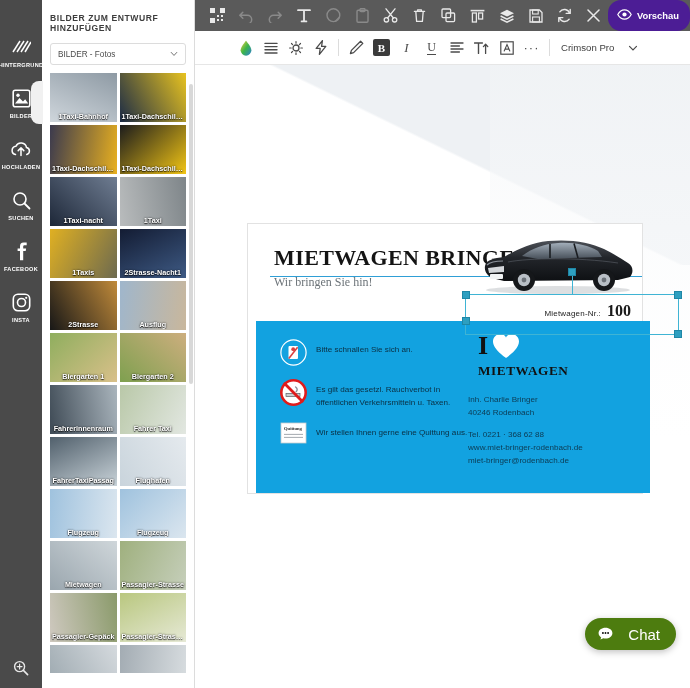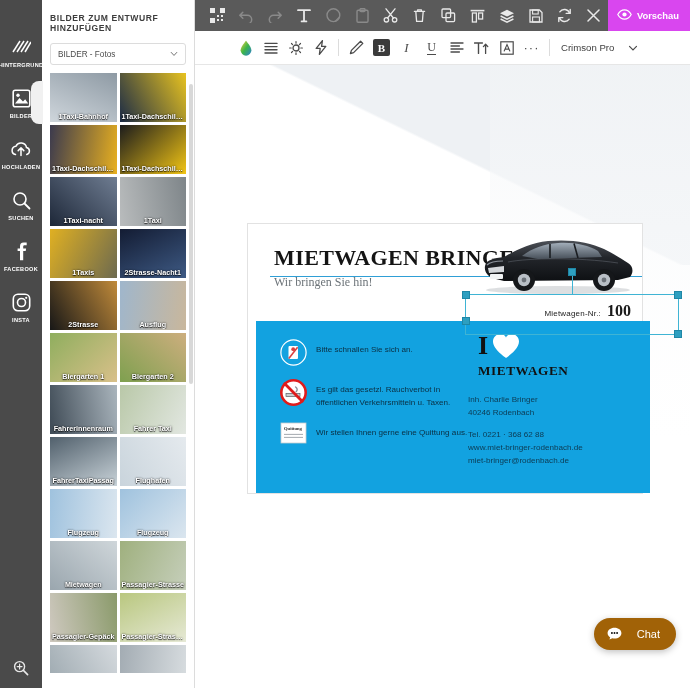--- a/index.html
+++ b/index.html
@@ -124,26 +124,27 @@
   }
   .tb1 .tool {
     width: 30px; height: 31px;
     display:flex; align-items:center; justify-content:center;
     color:#e9e9e9; cursor:pointer;
   }
   .tb1 .tool.dim { color:#8a8a8a; }
   .tb1 .spacer { flex: 1 1 auto; }
   .vorschau {
     height: 31px;
-    background: #d946ef;
+    background: #4c1d95;
     color: #fff;
     display:flex; align-items:center; gap:5px;
     padding: 0 11px 0 9px;
     font-size: 9.4px; font-weight: 600;
     cursor: pointer;
+    border-radius: 13px;
   }
 
   .tb2 {
     position: absolute; left: 195px; top: 31px;
     width: 495px; height: 34px;
     background: #ffffff;
     border-bottom: 1px solid #e6e6e6;
     display:flex; align-items:center;
     padding-left: 38px;
     z-index: 4;
@@ -279,26 +280,26 @@
   }
   .sel .rot {
     position:absolute; left:50%; top:-27px; margin-left:-4px;
     width:8px; height:8px; background:#2e9fc0; border:1px solid #1f87a6;
   }
 
   
   .chat {
     position:absolute; right: 14px; bottom: 14px;
     height: 32px;
-    background: #a16207;
+    background: #4d7c0f;
     color:#fff;
     border-radius: 17px;
     display:flex; align-items:center; gap:15px;
     padding: 0 16px 0 13px;
-    font-size: 11px;
+    font-size: 15px;
     cursor:pointer;
     z-index: 9;
     box-shadow: 0 2px 7px rgba(0,0,0,.25);
   }
 </style>
 </head>
 <body>
 
 <div id="app">
 

